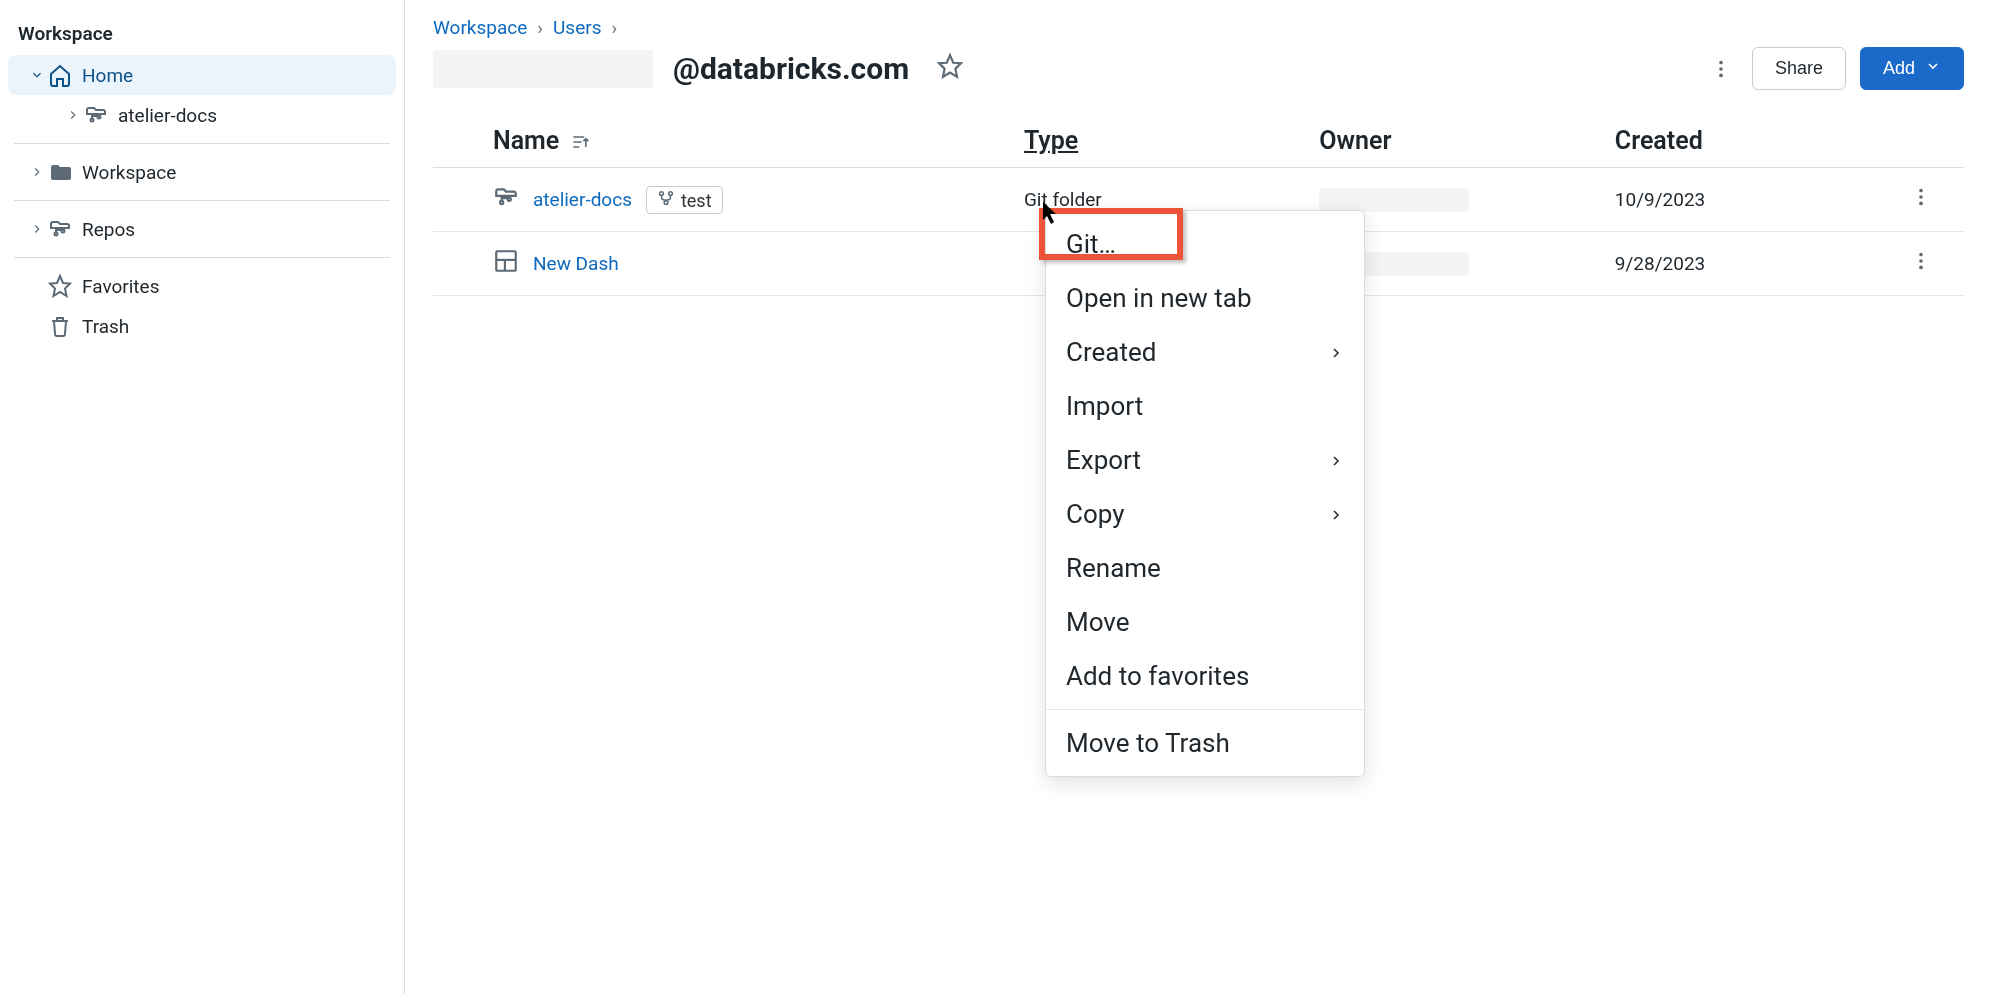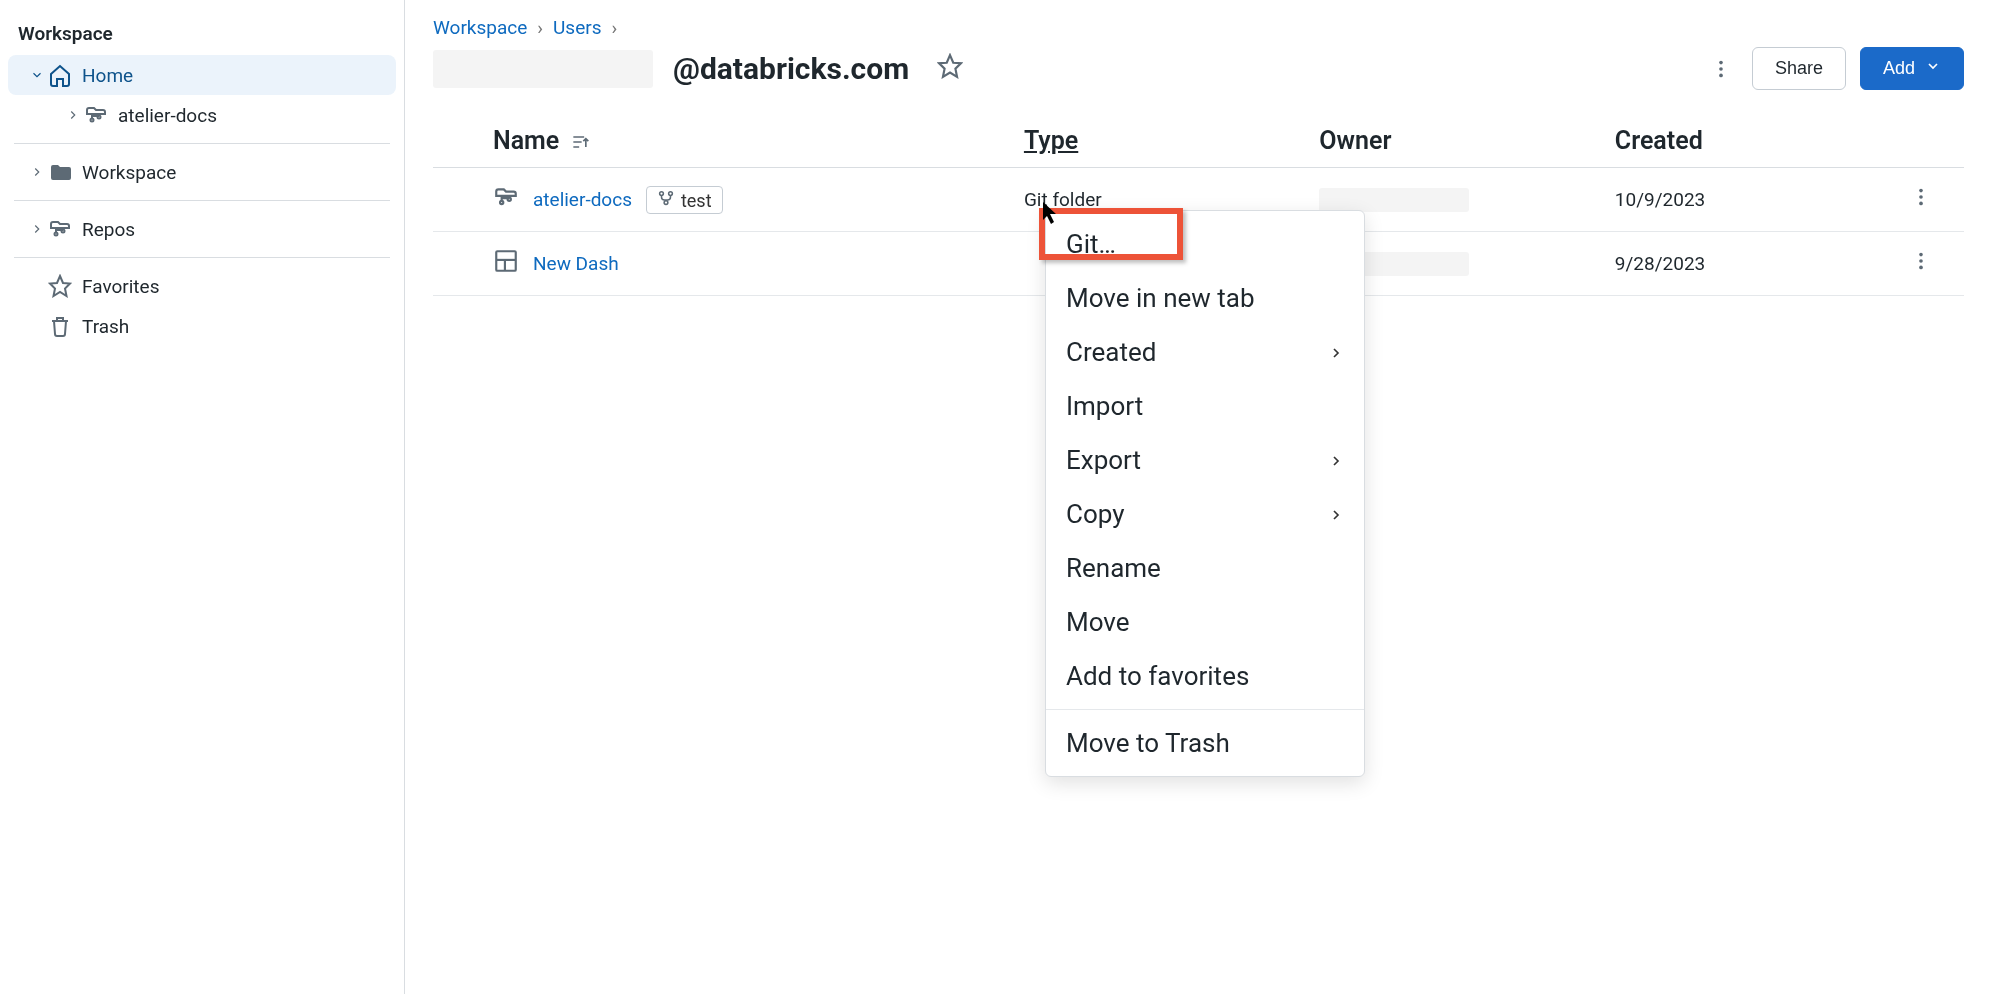--- a/index.html
+++ b/index.html
@@ -438,21 +438,21 @@
         </td>
       </tr>
     </tbody>
   </table>
 
   <div class="context-menu">
     <div class="menu-item">
       <span>Git…</span>
     </div>
     <div class="menu-item">
-      <span>Move in new tab</span>
+      <span>Open in new tab</span>
     </div>
     <div class="menu-item">
       <span>Created</span>
       <span>
         <svg width="16" height="16" viewBox="0 0 24 24" fill="none" stroke="#333" stroke-width="2.5">
             <polyline points="9 18 15 12 9 6"></polyline>
           </svg>
       </span>
     </div>
     <div class="menu-item">

